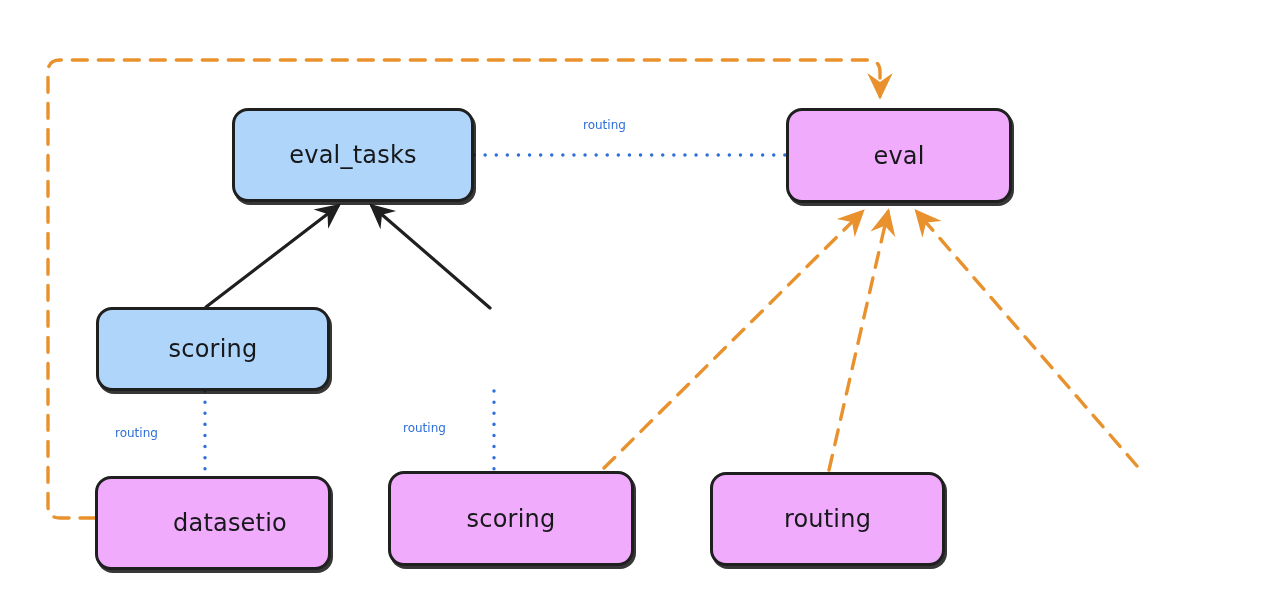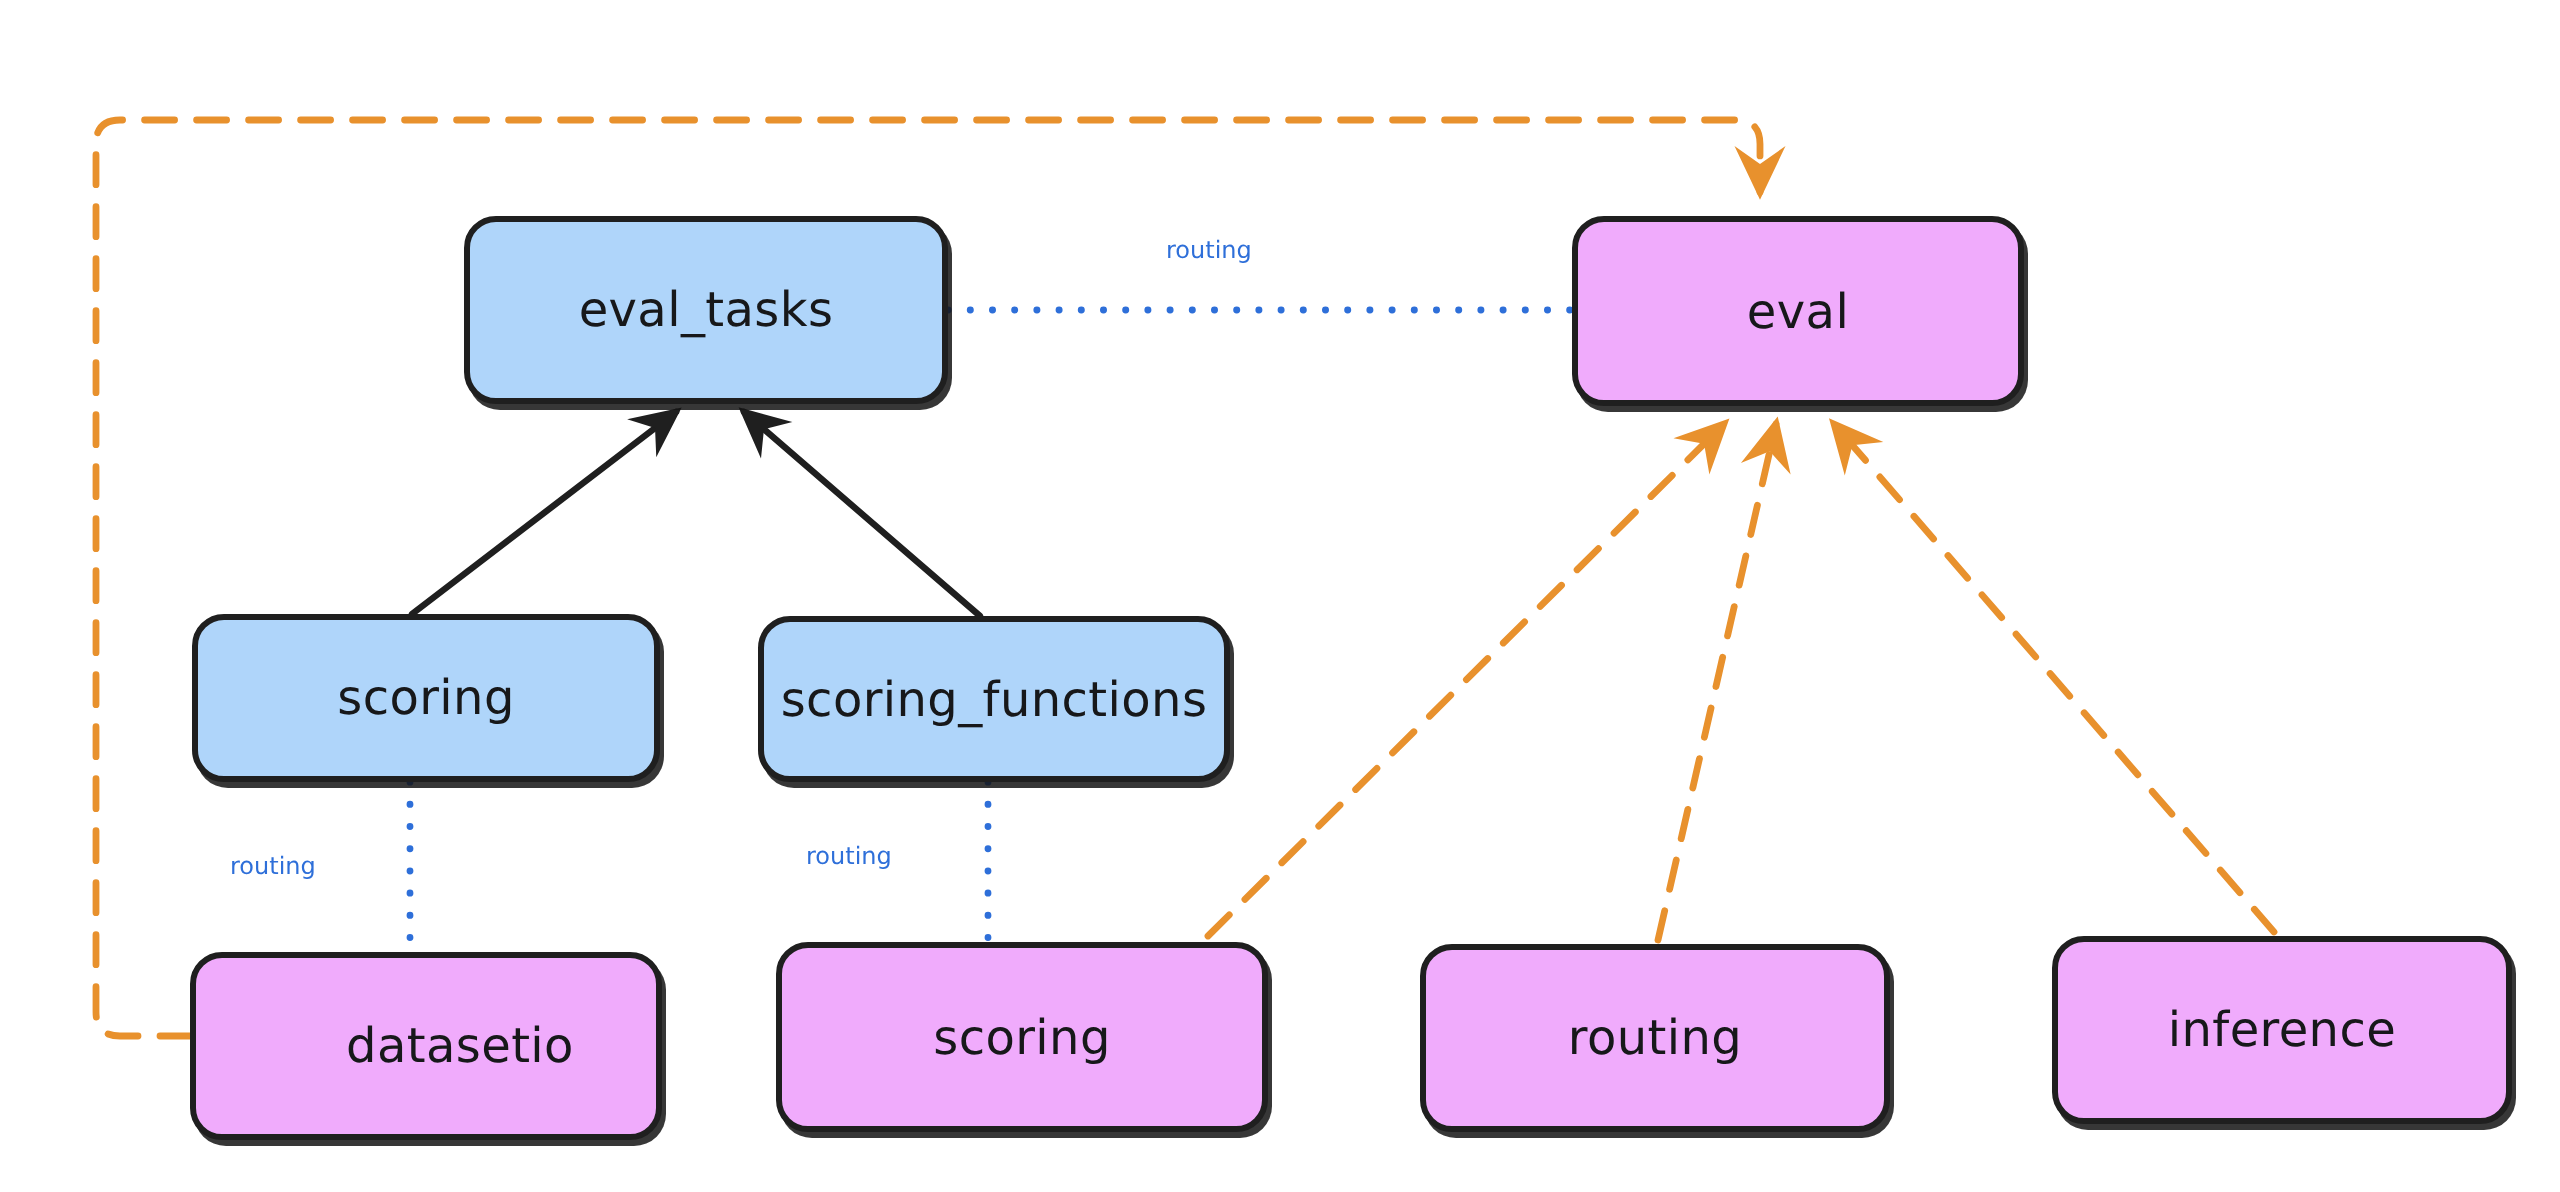--- a/index.html
+++ b/index.html
@@ -93,37 +93,31 @@
   </div>
 
   <div class="node node-provider" id="node-eval" style="left: 786px; top: 108px; width: 226px; height: 95px;">
     <span class="node-label">eval</span>
   </div>
 
   <div class="node node-api" id="node-datasets" style="left: 96px; top: 307px; width: 234px; height: 84px;">
     <span class="node-label">scoring</span>
   </div>
 
-  <div class="node node-api" id="node-scoring_functions" style="left: 379px; top: 308px; width: 236px; height: 83px;">
-    <span class="node-label">scoring_functions</span>
-  </div>
 
   <div class="node node-provider" id="node-datasetio" style="left: 95px; top: 476px; width: 236px; height: 94px; padding-left: 34px;">
     <span class="node-label">datasetio</span>
   </div>
 
   <div class="node node-provider" id="node-scoring" style="left: 388px; top: 471px; width: 246px; height: 95px;">
     <span class="node-label">scoring</span>
   </div>
 
   <div class="node node-provider" id="node-agents" style="left: 710px; top: 472px; width: 235px; height: 94px;">
     <span class="node-label">routing</span>
   </div>
 
-  <div class="node node-provider" id="node-inference" style="left: 1026px; top: 468px; width: 230px; height: 94px;">
-    <span class="node-label">inference</span>
-  </div>
 
   <div class="edge-label" id="label-routing-0" style="left: 580px; top: 118px;">routing</div>
   <div class="edge-label" id="label-routing-1" style="left: 112px; top: 426px;">routing</div>
   <div class="edge-label" id="label-routing-2" style="left: 400px; top: 421px;">routing</div>
 
 </div>
 
 </body></html>

